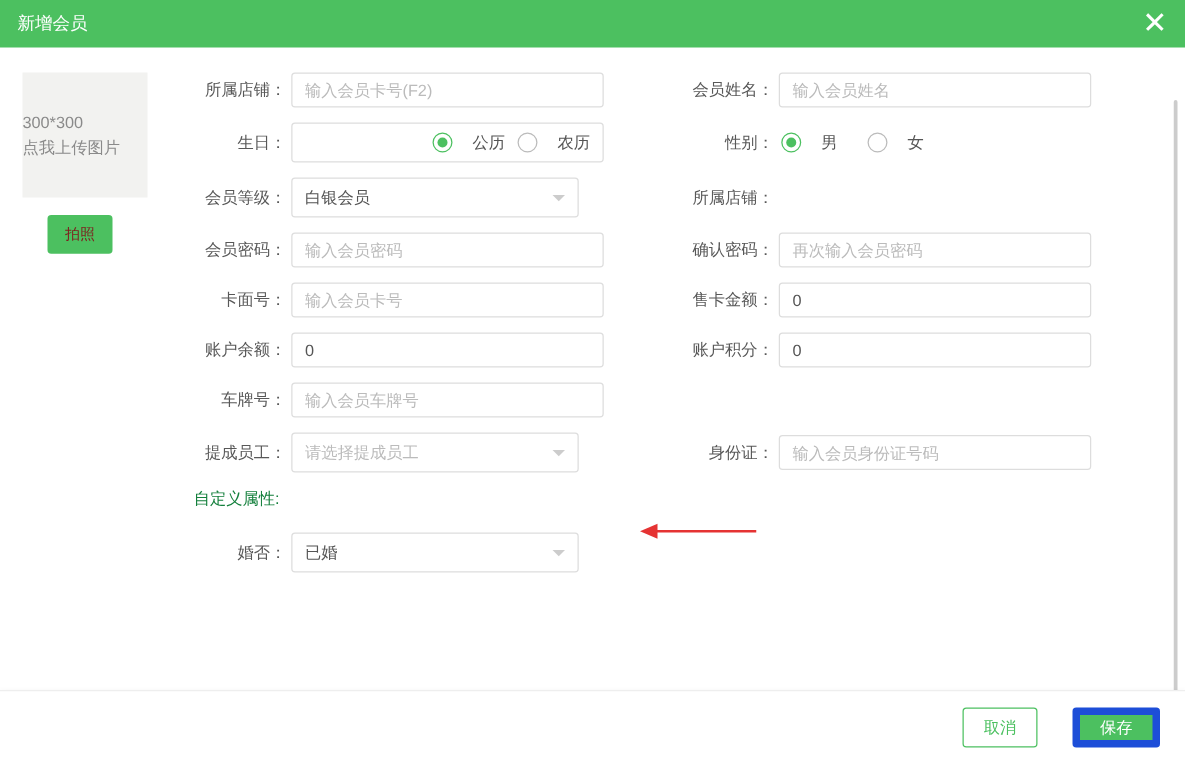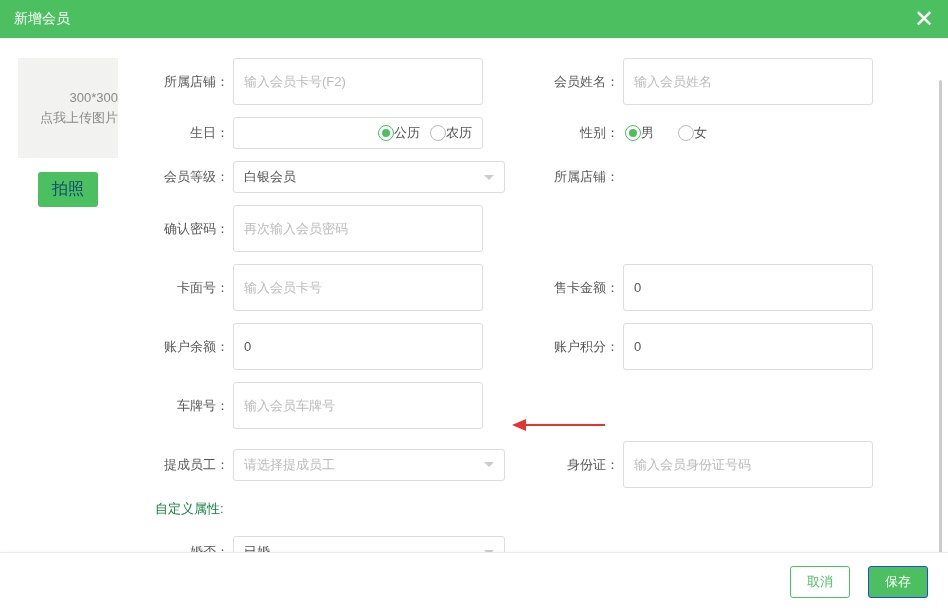--- a/index.html
+++ b/index.html
@@ -40,35 +40,35 @@
       background: #ccc;
       border-radius: 2px;
     }
     .left-col { width: 125px; flex-shrink: 0; }
     .upload-box {
       width: 100px;
       height: 100px;
       background: #f2f2f0;
       display: flex;
       flex-direction: column;
-      align-items: flex-end;
+      align-items: flex-start;
       justify-content: center;
       color: #8a8a8a;
       cursor: pointer;
       margin-bottom: 14px;
     }
     .upload-box span { line-height: 20px; }
     .photo-btn {
       background: #4cc060;
-      color: #0c4a6e;
+      color: #7f1d1d;
       border: none;
       padding: 7px 14px;
       border-radius: 3px;
       cursor: pointer;
-      font-size: 16px;
+      font-size: 12px;
       margin-left: 20px;
     }
     .form-area { flex: 1; }
     .form-row {
       display: flex;
       margin-bottom: 12px;
       align-items: center;
     }
     .form-item {
       display: flex;
@@ -77,31 +77,31 @@
     .col1 { width: 390px; }
     .col2 { width: 390px; }
     .label {
       width: 90px;
       text-align: right;
       color: #585858;
       padding-right: 4px;
     }
     .text-input {
       width: 250px;
-      height: 47px;
+      height: 28px;
       border: 1px solid #ddd;
       border-radius: 3px;
       padding: 0 10px;
       font-size: 13px;
       color: #555;
       outline: none;
     }
     .text-input::placeholder { color: #bbb; }
     .select-box {
-      width: 272px;
+      width: 230px;
       height: 32px;
       border: 1px solid #ddd;
       border-radius: 3px;
       padding: 0 10px;
       display: flex;
       align-items: center;
       justify-content: space-between;
       cursor: pointer;
       color: #555;
       background: #fff;
@@ -120,21 +120,21 @@
       border-radius: 3px;
       display: flex;
       align-items: center;
       justify-content: flex-end;
       padding: 0 10px;
       gap: 10px;
     }
     .radio {
       display: inline-flex;
       align-items: center;
-      gap: 0;
+      gap: 16px;
       cursor: pointer;
       color: #555;
     }
     .radio-circle {
       width: 16px; height: 16px;
       border: 1.5px solid #bbb;
       border-radius: 50%;
       display: inline-flex;
       align-items: center;
       justify-content: center;
@@ -152,38 +152,38 @@
     .modal-footer {
       position: absolute;
       bottom: 0; left: 0; right: 0;
       height: 58px;
       background: #fff;
       border-top: 1px solid #eee;
       display: flex;
       align-items: center;
       justify-content: flex-end;
       padding: 0 20px;
-      gap: 18px;
+      gap: 28px;
       box-shadow: 0 -1px 4px rgba(0,0,0,0.03);
     }
     .btn {
       height: 32px;
       padding: 0 16px;
       border-radius: 3px;
       font-size: 13px;
       cursor: pointer;
     }
     .btn-cancel {
       background: #fff;
       border: 1px solid #4cc060;
       color: #4cc060;
     }
     .btn-save {
       background: #4cc060;
-      border: 1px solid #1d4ed8;
+      border: 6px solid #1d4ed8;
       color: #fff;
     }
     .arrow-annotation {
       position: absolute;
       left: 510px;
       top: 375px;
       pointer-events: none;
     }
   </style>
 </head>
@@ -254,20 +254,24 @@
           <span>白银会员</span>
           <span class="chevron"></span>
         </div>
       </div>
       <div class="form-item col2">
         <span class="label">所属店铺：</span>
       </div>
     </div>
 
     <div class="form-row">
+      <div class="form-item col1">
+        <span class="label">会员密码：</span>
+        <input class="text-input" type="password" placeholder="输入会员密码" style="">
+      </div>
       <div class="form-item col2">
         <span class="label">确认密码：</span>
         <input class="text-input" type="password" placeholder="再次输入会员密码" style="">
       </div>
     </div>
 
     <div class="form-row">
       <div class="form-item col1">
         <span class="label">卡面号：</span>
         <input class="text-input" placeholder="输入会员卡号" style="">

